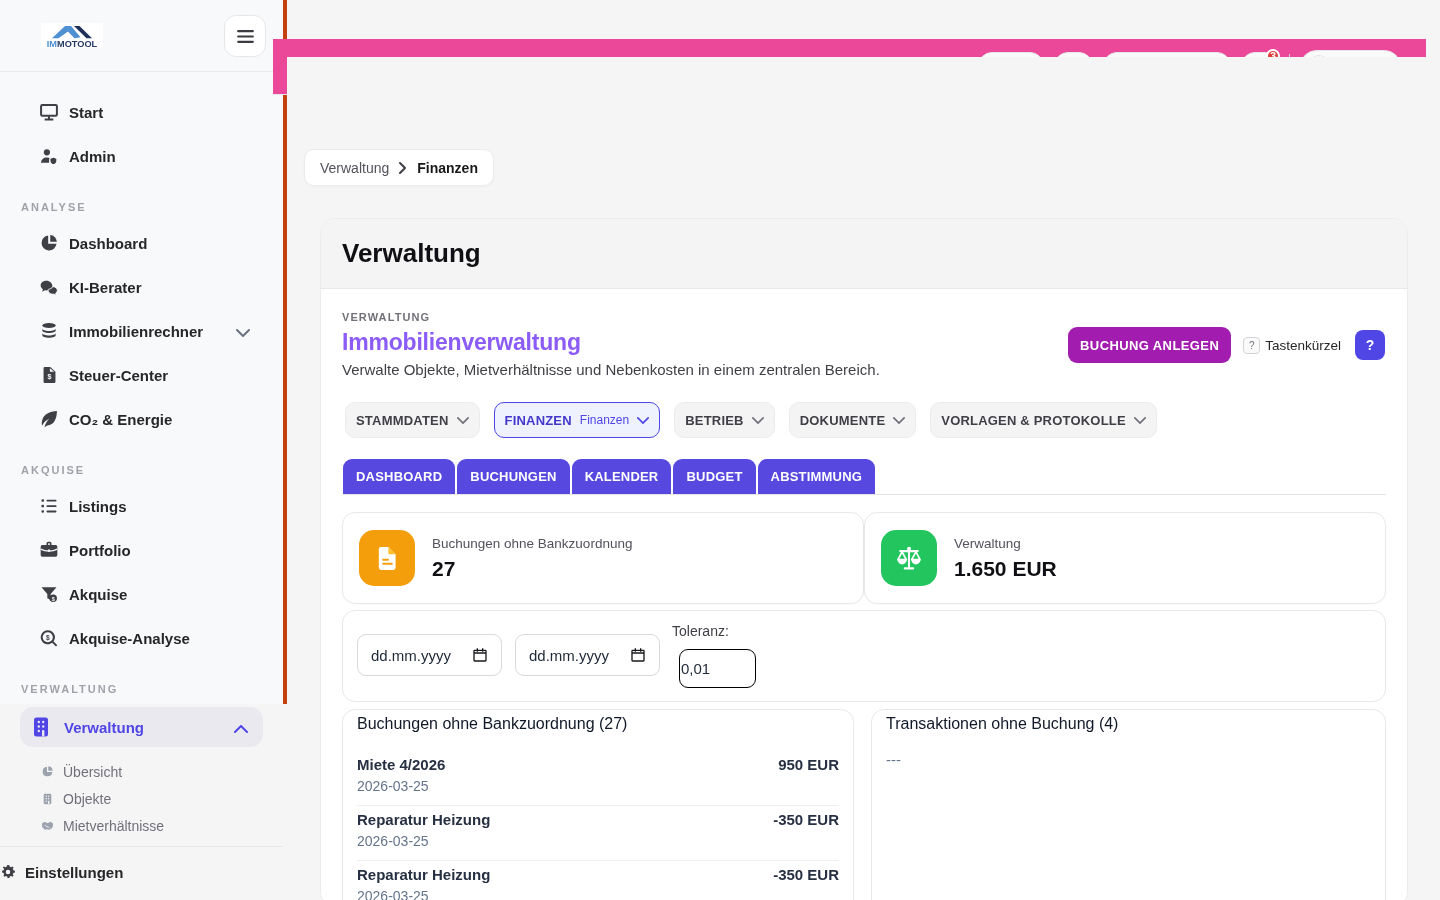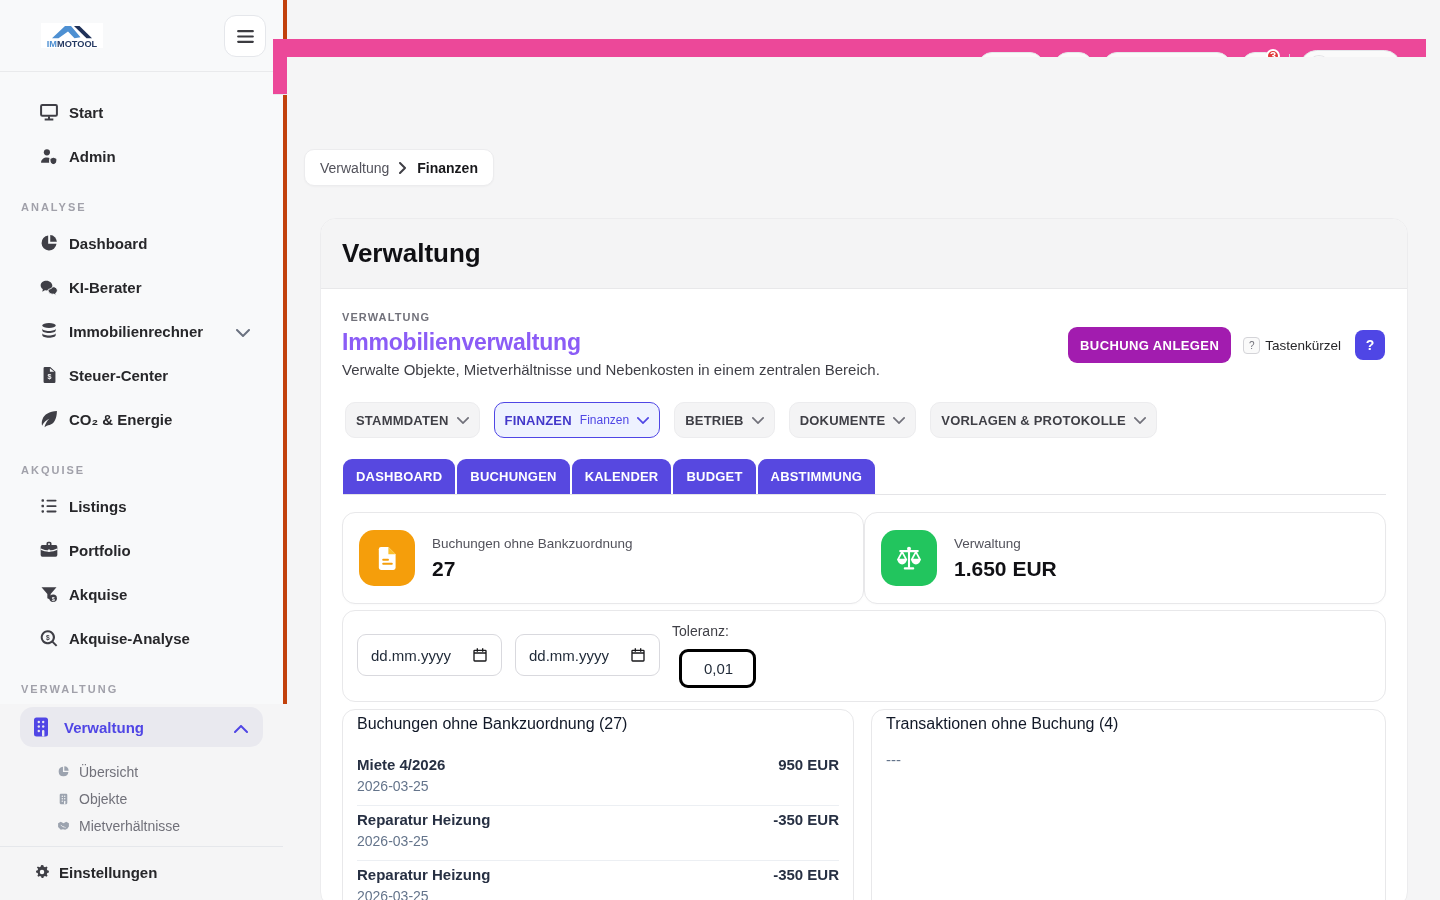--- a/index.html
+++ b/index.html
@@ -10,24 +10,24 @@
 .logo svg { display:block; margin:0 auto; }
 .burger { position:absolute; left:224px; top:15px; width:42px; height:42px; background:#fff; border:1px solid #e5e7eb; border-radius:12px; display:flex; align-items:center; justify-content:center; }
 nav { padding-top:18px; }
 .item { position:relative; display:flex; align-items:center; height:44px; padding-left:39px; color:#27272a; font-size:15px; font-weight:bold; }
 .item .ic { width:20px; height:22px; margin-right:10px; display:flex; align-items:center; justify-content:center; color:#3f3f46; }
 .item .chev { position:absolute; right:33px; color:#6b7280; }
 .sec { padding:24px 0 8px 21px; font-size:11px; line-height:11px; font-weight:bold; letter-spacing:2px; color:#a1a1aa; }
 .active-pill { margin:4px 20px 11px 20px; height:40px; border-radius:13px; background:#e9e9ef; display:flex; align-items:center; padding-left:14px; color:#5046e5; font-size:15px; font-weight:bold; position:relative; }
 .active-pill .ic { width:14px; height:22px; margin-right:16px; display:flex; align-items:center; justify-content:center; }
 .active-pill .chev { position:absolute; right:15px; }
-.sub { display:flex; align-items:center; height:27px; padding-left:57px; color:#71717a; font-size:14px; }
+.sub { display:flex; align-items:center; height:27px; padding-left:41px; color:#71717a; font-size:14px; }
 .sub .ic { width:13px; height:16px; margin-right:9px; display:flex; align-items:center; justify-content:center; color:#9ca3af; }
 .sb-divider { border-top:1px solid #e5e7eb; margin-top:7px; }
-.sb-foot { display:flex; align-items:center; height:50px; padding-left:34px; color:#27272a; font-size:15px; font-weight:bold; }
+.sb-foot { display:flex; align-items:center; height:50px; color:#27272a; font-size:15px; font-weight:bold; }
 .sb-foot .ic { width:16px; height:20px; margin-right:9px; color:#3f3f46; display:flex; align-items:center; justify-content:center; }
 
 .topbar { position:absolute; left:273px; top:0; width:1153px; height:56px; background:#ec4899; border-bottom:1px solid #e9eaec;margin-top:39px; }
 .tb-right { position:absolute; right:25px; top:-1px; height:56px; display:flex; align-items:center; gap:10px; }
 .pill { display:flex; align-items:center; justify-content:center; background:#fafafa; border:1px solid #e5e7eb; border-radius:999px; height:28px; font-size:13px; font-weight:bold; color:#18181b; gap:6px; padding:0 12px; }
 .vline { width:1px; height:24px; background:#d4d4d8; }
 .bellwrap { position:relative; }
 .badge { position:absolute; top:-4px; right:-2px; width:14px; height:14px; font-size:10.5px; border-radius:999px; background:#e23b3b; color:#fff; font-size:11px; font-weight:bold; display:flex; align-items:center; justify-content:center; border:2px solid #fff; }
 .profile { height:33px; width:101px; padding:0 8px 0 7px; gap:7px; justify-content:space-between; }
 .avatar { width:22px; height:22px; flex:none; border-radius:50%; background:#fff; border:1px solid #e4e4e7; overflow:hidden; position:relative; }
@@ -64,21 +64,21 @@
 .stat { flex:1; height:92px; background:#fff; border:1px solid #e8e8ea; border-radius:13px; display:flex; align-items:center; padding-left:16px; box-shadow:0 1px 2px rgba(0,0,0,.02); }
 .stat-ic { width:56px; height:56px; border-radius:15px; display:flex; align-items:center; justify-content:center; color:#fff; }
 .stat-txt { margin-left:17px; }
 .stat-label { font-size:13.5px; line-height:17px; color:#52525b; }
 .stat-value { font-size:21px; line-height:25px; font-weight:bold; color:#101014; margin-top:4px; }
 
 .filter { margin-top:6px; height:92px; background:#fff; border:1px solid #e8e8ea; border-radius:13px; display:flex; align-items:flex-start; padding:13px 14px 0 14px; }
 .dinput { width:145px; height:42px; margin-top:10px; border:1px solid #d9d9de; border-radius:9px; display:flex; align-items:center; justify-content:space-between; padding:0 13px; font-size:15px; color:#1f2937; margin-right:13px; }
 .tol { margin-left:-1px; }
 .tol-label { font-size:14px; line-height:14px; color:#3f3f46; }
-.tol-input { width:77px; height:39px; margin-top:11px; margin-left:7px; border:3px solid #000000; border-radius:9px; display:flex; align-items:center; padding-left:22px; font-size:15px; color:#1f2937; }
+.tol-input { width:77px; height:39px; margin-top:11px; margin-left:7px; border:1px solid #000000; border-radius:9px; display:flex; align-items:center; padding-left:1px; font-size:15px; color:#1f2937; }
 
 .lists { display:flex; gap:17px; margin-top:7px; }
 .panel { background:#fff; border:1px solid #e8e8ea; border-radius:13px; padding:4px 14px 0 14px; height:240px; }
 .panel.left { width:512px; } .panel.right { flex:1; }
 .panel h3 { font-size:16px; line-height:20px; font-weight:normal; color:#111827; margin-bottom:17px; }
 .row { border-bottom:1px solid #eceff3; padding:4px 0 10px 0; }
 .row:last-child { border-bottom:none; }
 .row .r1 { display:flex; justify-content:space-between; }
 .row .name { font-size:15px; line-height:19px; font-weight:bold; color:#273043; }
 .row .amt { font-size:15px; line-height:19px; font-weight:bold; color:#273043; }

